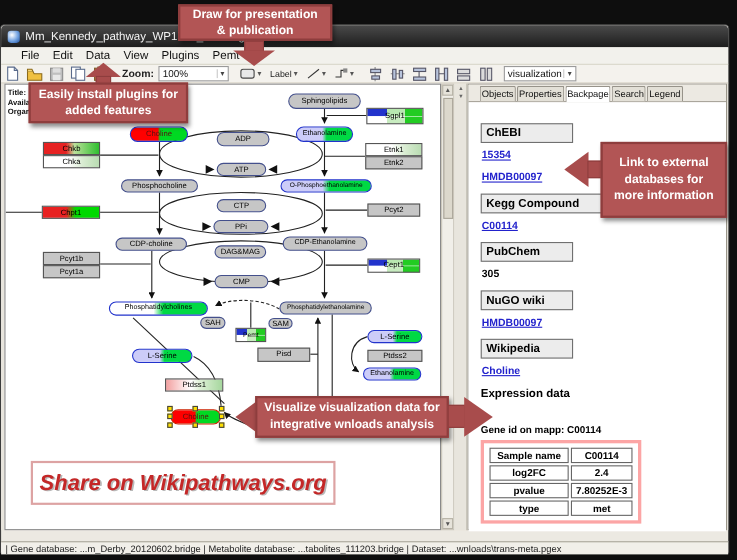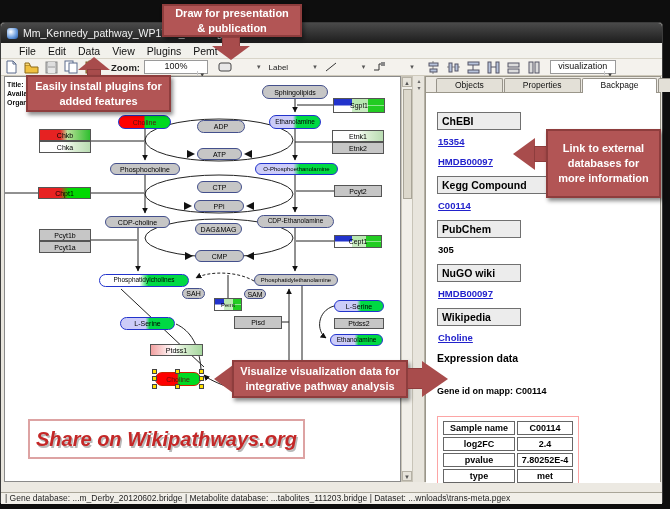--- a/index.html
+++ b/index.html
@@ -10,21 +10,21 @@
   #titlebar{position:absolute;left:0;top:0;width:100%;height:20px;background:linear-gradient(#4a4a4a,#1d1d1d);border-radius:4px 4px 0 0;display:flex;align-items:center;padding-left:6px;color:#f2f2f2;font-size:10.5px;}
   #app-icon{width:11px;height:11px;border-radius:3px;background:radial-gradient(circle at 35% 35%,#ffffff,#6fa0e0 55%,#1d4f9c);margin-right:5px;flex:0 0 auto;}
   #menubar{position:absolute;left:0;top:20px;width:100%;height:16px;background:#f2f1ec;border-bottom:1px solid #d8d4c8;display:flex;align-items:center;padding-left:12px;}
   .menu-item{font-size:10.5px;color:#111;padding:1px 6px;cursor:default;}
   #toolbar{position:absolute;left:0;top:36px;width:100%;height:17px;background:#f4f2ed;border-bottom:1px solid #cfcabc;display:flex;align-items:center;font-size:10px;}
   .tbtn{width:18px;height:15px;display:flex;align-items:center;justify-content:center;margin:0 1px;}
   .tbtn svg{display:block;}
   .tsep{width:6px;}
   .combo{height:14px;background:#fff;border:1px solid #9a9a9a;font-size:9px;display:flex;align-items:center;padding:0 3px;color:#111;position:relative;}
   .combo .arr{margin-left:auto;font-size:7px;color:#444;border-left:1px solid #c9c9c9;padding-left:3px;}
-  .ddbtn{height:30px;display:flex;align-items:center;padding:0 2px;margin:4px 1px;border:1px solid transparent;font-size:8px;color:#222;gap:23px;}
+  .ddbtn{height:30px;display:flex;align-items:center;padding:0 2px;margin:4px 1px;border:1px solid transparent;font-size:8px;color:#222;}
   .ddbtn .arr{font-size:7px;color:#555;margin-left:2px;}
   #zoom-label{font-size:9.5px;font-weight:bold;color:#222;margin:0 4px 0 10px;}
   
   #main{position:absolute;left:0;top:53px;width:100%;height:406px;background:#e8e5dd;}
   #canvas{position:absolute;left:3px;top:0;width:397px;height:406px;background:#fff;border:1px solid #8a8a8a;overflow:hidden;}
   #edges{position:absolute;left:0;top:0;}
   .node{position:absolute;display:flex;align-items:center;justify-content:center;border:1px solid #44508c;font-size:7px;line-height:1;color:#000;overflow:hidden;white-space:nowrap;background:#c6c6c6;}
   .node.pill{border-radius:8px;}
   .node.rect{border-radius:0;border-color:#555;}
   .node.gene2{border-radius:0;border-color:#555;}
@@ -37,34 +37,34 @@
   #canvas-info{position:absolute;left:2px;top:3px;font-size:7px;font-weight:bold;color:#111;line-height:1.3;}
   
   #vscroll{position:absolute;left:400px;top:0;width:12px;height:406px;background:#f1efe9;border:1px solid #c8c4b8;}
   #vscroll .sb-arrow{position:absolute;left:0;width:10px;height:10px;font-size:6px;color:#555;text-align:center;line-height:10px;background:#e6e3da;border:1px solid #b5b1a5;}
   #vthumb{position:absolute;left:1px;top:12px;width:9px;height:110px;background:#dcd8cc;border:1px solid #a9a598;}
   #splitter{position:absolute;left:412px;top:0;width:12px;height:406px;background:#e8e5dd;border-right:1px solid #b5b1a5;}
   #splitter .grip{position:absolute;left:2px;top:2px;font-size:6px;color:#666;line-height:1.1;text-align:center;width:8px;}
   
   #panel{position:absolute;left:424px;top:0;width:236px;height:406px;background:#fff;border:1px solid #9a968a;}
   #tabs{position:absolute;left:0;top:0;width:100%;height:16px;background:#ece9e2;display:flex;align-items:flex-end;padding-left:10px;border-bottom:1px solid #9a968a;}
-  .tab{font-size:8.5px;color:#111;background:#e3e0d7;border:1px solid #97938a;border-bottom:none;border-radius:2px 2px 0 0;padding:1px 18px 2px;margin-right:1px;position:relative;top:0;}
+  .tab{font-size:8.5px;color:#111;background:#e3e0d7;border:1px solid #97938a;border-bottom:none;border-radius:2px 2px 0 0;padding:1px 1px 2px;margin-right:1px;position:relative;top:0;}
   .tab.active{background:#fff;font-weight:normal;padding-bottom:3px;top:1px;margin-top:41px;}
   #backpage{position:absolute;left:0;top:16px;width:100%;height:390px;background:#fff;overflow:hidden;padding:10px 0 0 11px;}
   .sec-header{width:84px;background:#ececec;border:1px solid #707070;font-weight:bold;font-size:10.5px;color:#000;padding:2px 4px;margin-top:9px;}
   .sec-header.wide{width:116px;}
   .sec-value{font-size:9.5px;font-weight:bold;color:#000;margin:6px 0 9px 1px;display:block;}
   a.sec-value{color:#2222cc;text-decoration:underline;}
   #expr-title{font-size:10.5px;font-weight:bold;margin-top:3px;}
   #gene-id-line{font-size:9px;font-weight:bold;margin-top:22px;}
-  #expr-table{border:1px solid #fca5a5;display:inline-block;padding:2px 3px;margin-top:20px;background:#fff;}
+  #expr-table{border:3px solid #fca5a5;display:inline-block;padding:2px 3px;margin-top:4px;background:#fff;}
   #expr-table table{border-collapse:separate;border-spacing:2px;}
   #expr-table td{border:1px solid #666;font-size:9px;font-weight:bold;text-align:center;padding:1px 3px;background:#fff;}
   #expr-table td.c1{width:72px;}#expr-table td.c2{width:56px;}
-  #statusbar{position:absolute;left:0;top:469px;width:100%;height:12px;background:#f1efe9;border-top:1px solid #a9a598;font-size:8.5px;color:#222;display:flex;padding-left:4px;white-space:nowrap;overflow:hidden;}
+  #statusbar{position:absolute;left:0;top:469px;width:100%;height:12px;background:#f1efe9;border-top:1px solid #a9a598;font-size:8.5px;color:#222;display:flex;align-items:center;padding-left:4px;white-space:nowrap;overflow:hidden;}
   
   .callout{position:absolute;background:#b25555;border:2px solid #8e3d3d;color:#fff;font-weight:bold;font-size:11px;line-height:1.35;text-align:center;box-shadow:2px 3px 4px rgba(0,0,0,.45);display:flex;flex-direction:column;justify-content:center;z-index:30;}
   .ar{position:absolute;z-index:30;}
   .shaft{position:absolute;background:#a84c4c;border:1px solid #8e3d3d;z-index:30;}
   #share-banner{position:absolute;left:28px;top:419px;width:277px;height:40px;background:#fff;border:2px solid #dda3a3;display:flex;align-items:center;justify-content:center;z-index:20;}
   #share-banner span{font-size:20px;font-weight:bold;font-style:italic;color:#c42727;text-shadow:1.5px 1.5px 0 #b9b9b9;}
 </style>
 </head>
 <body>
 
@@ -112,21 +112,21 @@
           </svg>
         </span>
       <span class="tbtn">
           <svg width="13" height="14">
             <rect x="1" y="2" width="11" height="11" fill="#b98a4a" stroke="#7a5a26"></rect>
             <rect x="4" y="1" width="5" height="3" fill="#d8d8d8" stroke="#7a5a26"></rect>
             <rect x="3" y="5" width="7" height="7" fill="#fff" stroke="#7a5a26"></rect>
           </svg>
         </span>
       <span id="zoom-label">Zoom:</span>
-      <span class="combo" style="width:64px;flex-direction:column;">
+      <span class="combo" style="width:64px;">
           <span>100%</span>
           <span class="arr">▾</span>
         </span>
       <span class="tsep"></span>
       <span class="ddbtn">
           <svg width="14" height="10">
             <rect x="1" y="1" width="12" height="8" rx="2" fill="#e8e8e8" stroke="#444"></rect>
           </svg>
           <span class="arr">▾</span>
         </span>
@@ -182,21 +182,21 @@
             <rect x="1" y="8" width="11" height="4" fill="#dcdcdc" stroke="#556"></rect>
           </svg>
         </span>
       <span class="tbtn">
           <svg width="13" height="13">
             <rect x="2" y="1" width="4" height="11" fill="#dcdcdc" stroke="#556"></rect>
             <rect x="8" y="1" width="4" height="11" fill="#dcdcdc" stroke="#556"></rect>
           </svg>
         </span>
       <span class="tsep"></span>
-      <span class="combo" style="width:66px;flex-direction:column;">
+      <span class="combo" style="width:66px;">
           <span>visualization</span>
           <span class="arr">▾</span>
         </span>
     </div>
 
     <div id="main">
 
       <div id="canvas">
         <svg id="edges" width="397" height="406" viewBox="0 0 397 406">
           <defs>
@@ -323,21 +323,21 @@
                   <tr>
                     <td class="c1">Sample name</td>
                     <td class="c2">C00114</td>
                   </tr>
                   <tr>
                     <td class="c1">log2FC</td>
                     <td class="c2">2.4</td>
                   </tr>
                   <tr>
                     <td class="c1">pvalue</td>
-                    <td class="c2">7.80252E-4</td>
+                    <td class="c2">7.80252E-3</td>
                   </tr>
                   <tr>
                     <td class="c1">type</td>
                     <td class="c2">met</td>
                   </tr>
                 </tbody>
               </table></div>
         </div>
       </div>
 
@@ -366,21 +366,21 @@
   <div class="shaft" style="left:534px;top:146px;width:14px;height:16px;"></div>
   <div class="callout" style="left:546px;top:129px;width:115px;height:69px;">
     <span>Link to external</span>
       <span>databases for</span>
       <span>more information</span>
   </div>
 
   <div class="ar" style="left:214px;top:365px;border-top:14px solid transparent;border-bottom:14px solid transparent;border-right:19px solid #a84c4c;"></div>
   <div class="callout" style="left:232px;top:360px;width:176px;height:38px;">
     <span>Visualize visualization data  for</span>
-      <span>integrative pathway analysis</span>
+      <span>integrative wnloads analysis</span>
   </div>
   <div class="shaft" style="left:407px;top:368px;width:16px;height:21px;"></div>
   <div class="ar" style="left:422px;top:361px;border-top:18px solid transparent;border-bottom:18px solid transparent;border-left:26px solid #a84c4c;"></div>
 
   <div id="share-banner">
     <span>Share on Wikipathways.org</span>
   </div>
 </div>
 
 </body></html>

